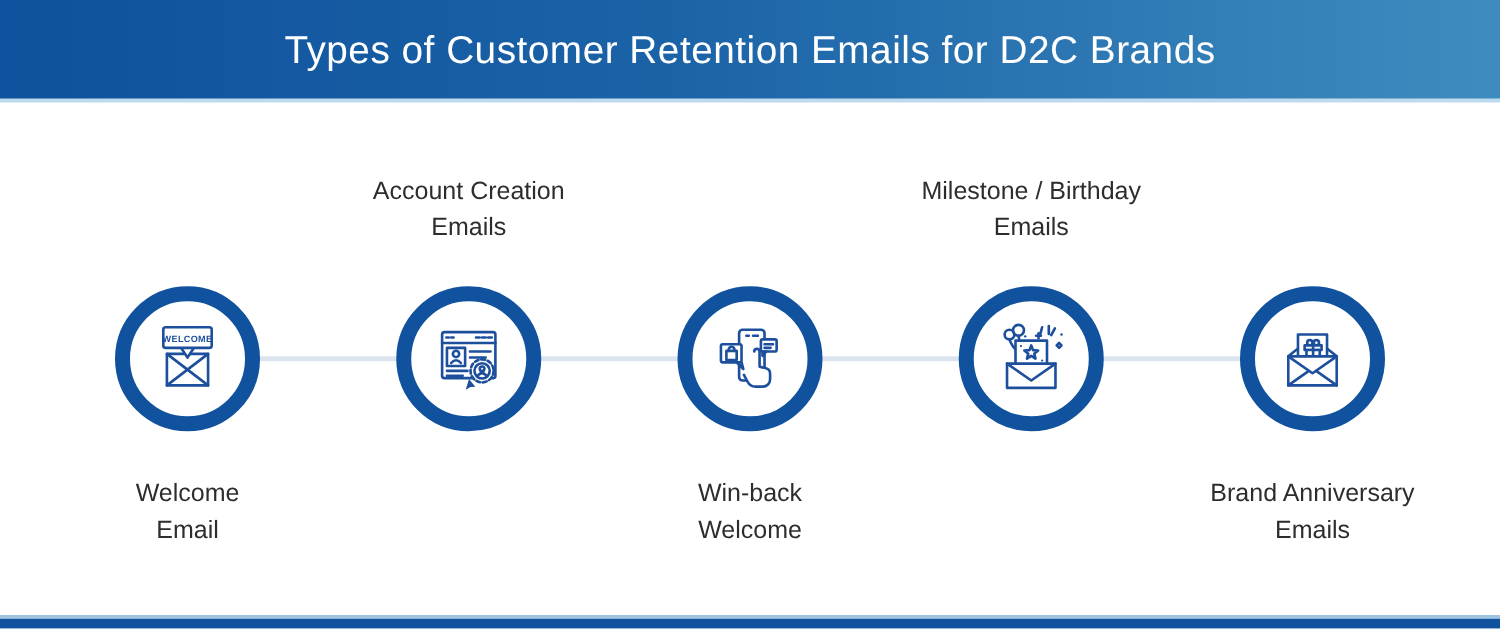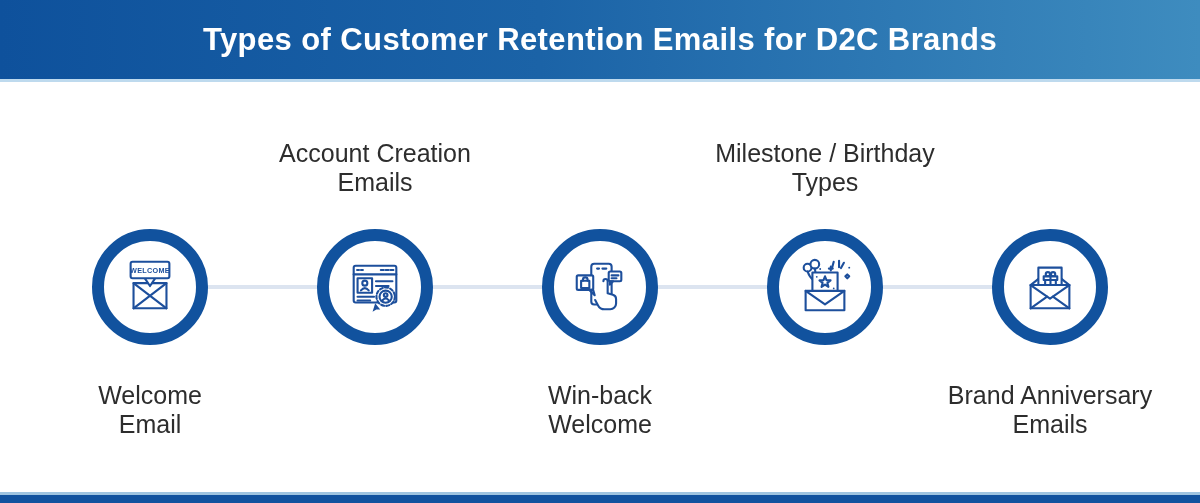--- a/index.html
+++ b/index.html
@@ -6,39 +6,39 @@
   .canvas {
     position:relative; width:1200px; height:503px; background:#ffffff;
     font-family:"Liberation Sans", sans-serif; overflow:hidden;
   }
   .header {
     position:absolute; top:0; left:0; right:0; height:79px;
     background:linear-gradient(90deg,#0E519C 0%, #1B63A7 45%, #3E8CBF 100%);
     display:flex; align-items:center; justify-content:center;
   }
   .header-title {
-    color:#ffffff; font-size:31px; font-weight:700; letter-spacing:.4px;
+    color:#ffffff; font-size:31px; font-weight:400; letter-spacing:.4px;
   }
   .header-rule {
     position:absolute; top:79px; left:0; right:0; height:3px; background:#BEDAEE;
   }
   .connector {
     position:absolute; top:285px; left:150px; width:900px; height:4px;
     background:#DCE4F0; border-radius:2px;
   }
   .circle {
     position:absolute; top:229px; width:92px; height:92px; background:#fff;
     border:12px solid #11529E; border-radius:50%;
     display:flex; align-items:center; justify-content:center; box-sizing:content-box;
   }
   .c1 { left:92px; }  .c2 { left:317px; }  .c3 { left:542px; }
   .c4 { left:767px; } .c5 { left:992px; }
   .step-label {
     position:absolute; width:320px; text-align:center; color:#2D2D2D;
-    font-size:25px; line-height:29px; white-space:pre-line;
+    font-size:20px; line-height:29px; white-space:pre-line;
   }
   .label-top { top:139px; }
   .label-bottom { top:381px; }
   .l1 { left:-10px; } .l2 { left:215px; } .l3 { left:440px; }
   .l4 { left:665px; } .l5 { left:890px; }
   .footer-rule {
     position:absolute; top:492px; left:0; right:0; height:3px; background:#9FC4E0;
   }
   .footer-bar {
     position:absolute; top:495px; left:0; right:0; height:8px; background:#11529E;
@@ -120,21 +120,21 @@
       <circle cx="57" cy="12" r="1" fill="#1D4F9C" stroke="none"></circle>
       <rect x="19" y="17" width="26" height="21" fill="#fff"></rect>
       <path d="M32 21 L33.53 24.9 L37.71 25.15 L34.47 27.8 L35.53 31.85 L32 29.6 L28.47 31.85 L29.53 27.8 L26.29 25.15 L30.47 24.9 Z"></path>
       <circle cx="23.5" cy="21.5" r="0.9" fill="#1D4F9C" stroke="none"></circle>
       <circle cx="41" cy="33.5" r="0.9" fill="#1D4F9C" stroke="none"></circle>
       <rect x="12" y="36" width="40" height="20" fill="#fff"></rect>
       <path d="M12 36 L32 50 L52 36"></path>
     </svg>
   </div>
   <div class="step-label label-top l4">Milestone / Birthday
-Types</div>
+Emails</div>
 
   <div class="circle c5">
     <svg class="icon-svg" width="62" height="62" viewBox="0 0 64 64" fill="none" stroke="#1D4F9C" stroke-width="2.1" stroke-linecap="round" stroke-linejoin="round">
       <path d="M12 30 L32 14 L52 30"></path>
       <rect x="20" y="12" width="24" height="24" fill="#fff"></rect>
       <circle cx="29.8" cy="18.8" r="2.2" fill="#fff"></circle>
       <circle cx="35.2" cy="18.8" r="2.2" fill="#fff"></circle>
       <rect x="25.5" y="21" width="14" height="3.8" fill="#fff"></rect>
       <rect x="27" y="24.8" width="11" height="9" fill="#fff"></rect>
       <path d="M32.5 21 V33.8"></path>

